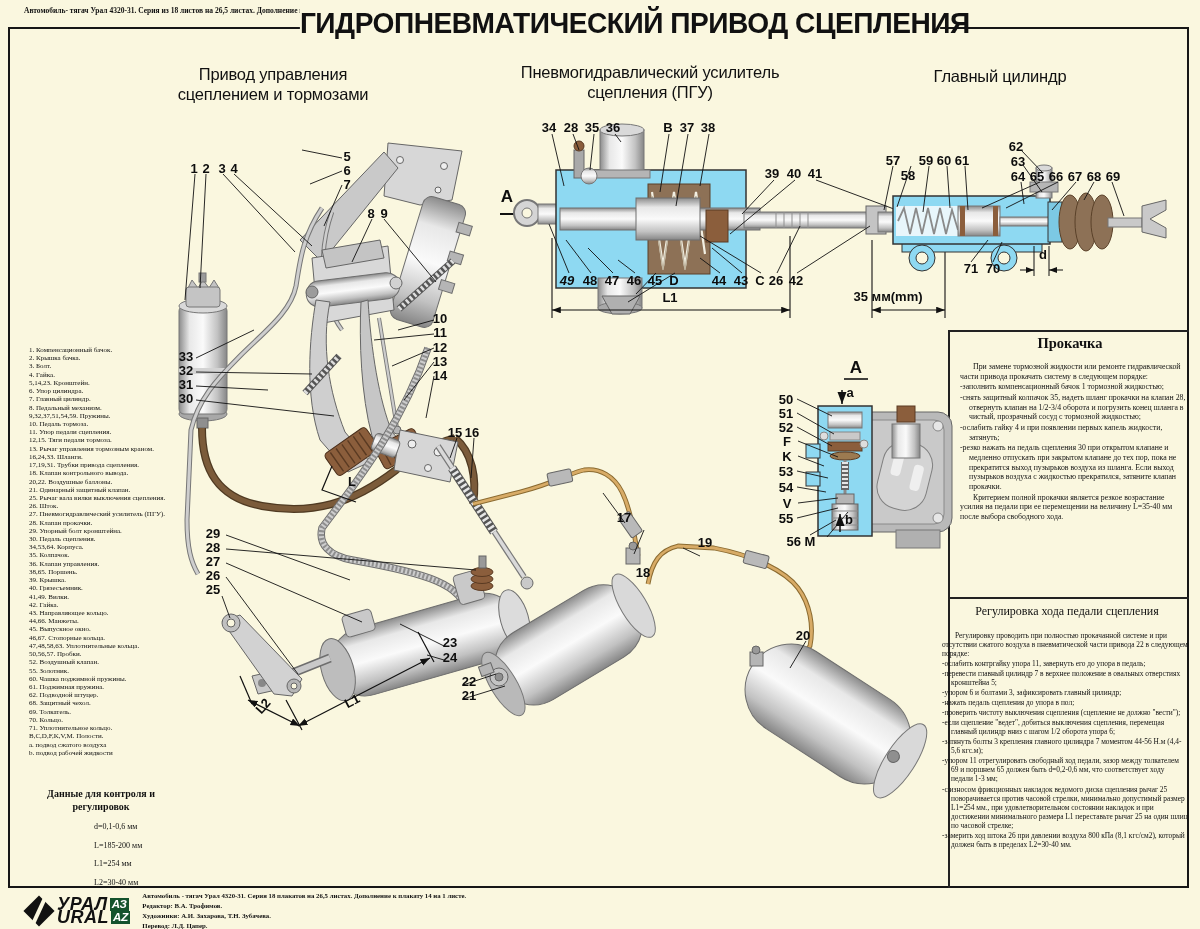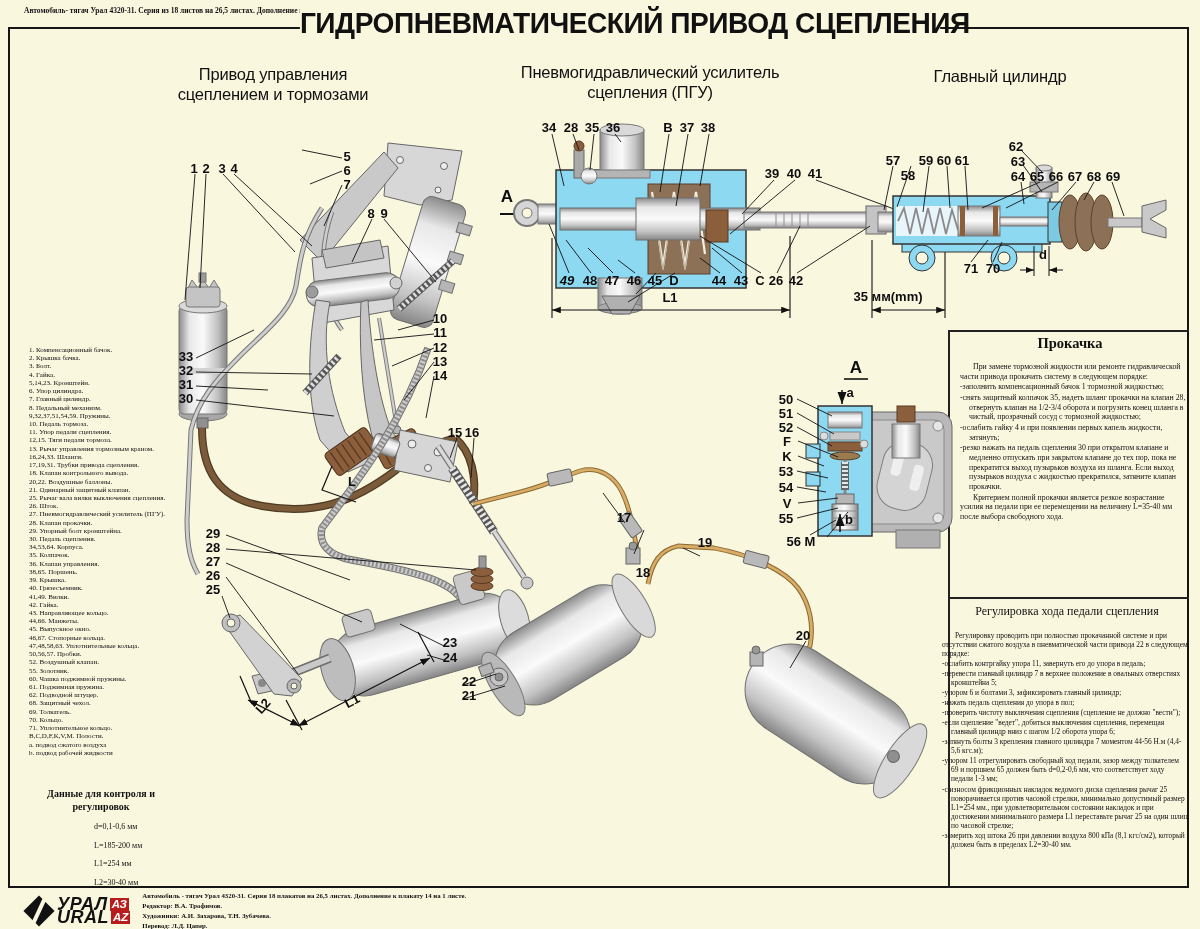--- a/index.html
+++ b/index.html
@@ -41,21 +41,21 @@
            font-weight:bold;font-size:13px;color:#0d0d0d;white-space:nowrap;}
   
   .footer{left:28px;top:895px;width:1150px;height:32px;display:flex;align-items:center;gap:12px;}
   .logo{display:flex;align-items:center;gap:7px;}
   .logo-diamond{width:22px;height:22px;background:#111;transform:rotate(45deg);position:relative;}
   .logo-diamond-cut{position:absolute;left:9px;top:-2px;width:4px;height:26px;background:#FAF7DF;transform:rotate(-20deg);}
   .logo-text{display:flex;flex-direction:column;}
   .logo-row{display:flex;align-items:center;height:13px;line-height:13px;
             font-family:"Liberation Sans",sans-serif;font-weight:bold;font-style:italic;}
   .logo-ru,.logo-en{font-size:18px;letter-spacing:.5px;}
-  .logo-box{background:#b91c1c;color:#fff;font-size:11.5px;padding:0 2px;margin-left:2px;}
+  .logo-box{background:#14532d;color:#fff;font-size:11.5px;padding:0 2px;margin-left:2px;}
   .footer-text{font-size:6.8px;font-weight:bold;line-height:1.45;}
   svg.art{position:absolute;left:0;top:0;}
 </style>
 </head>
 <body>
 
 <div class="poster">
 
   <div class="abs frame"></div>
   <div class="abs top-note">Автомобиль- тягач Урал 4320-31. Серия из 18 листов на 26,5 листах. Дополнение к плакату 14 на 1 листе.</div>

